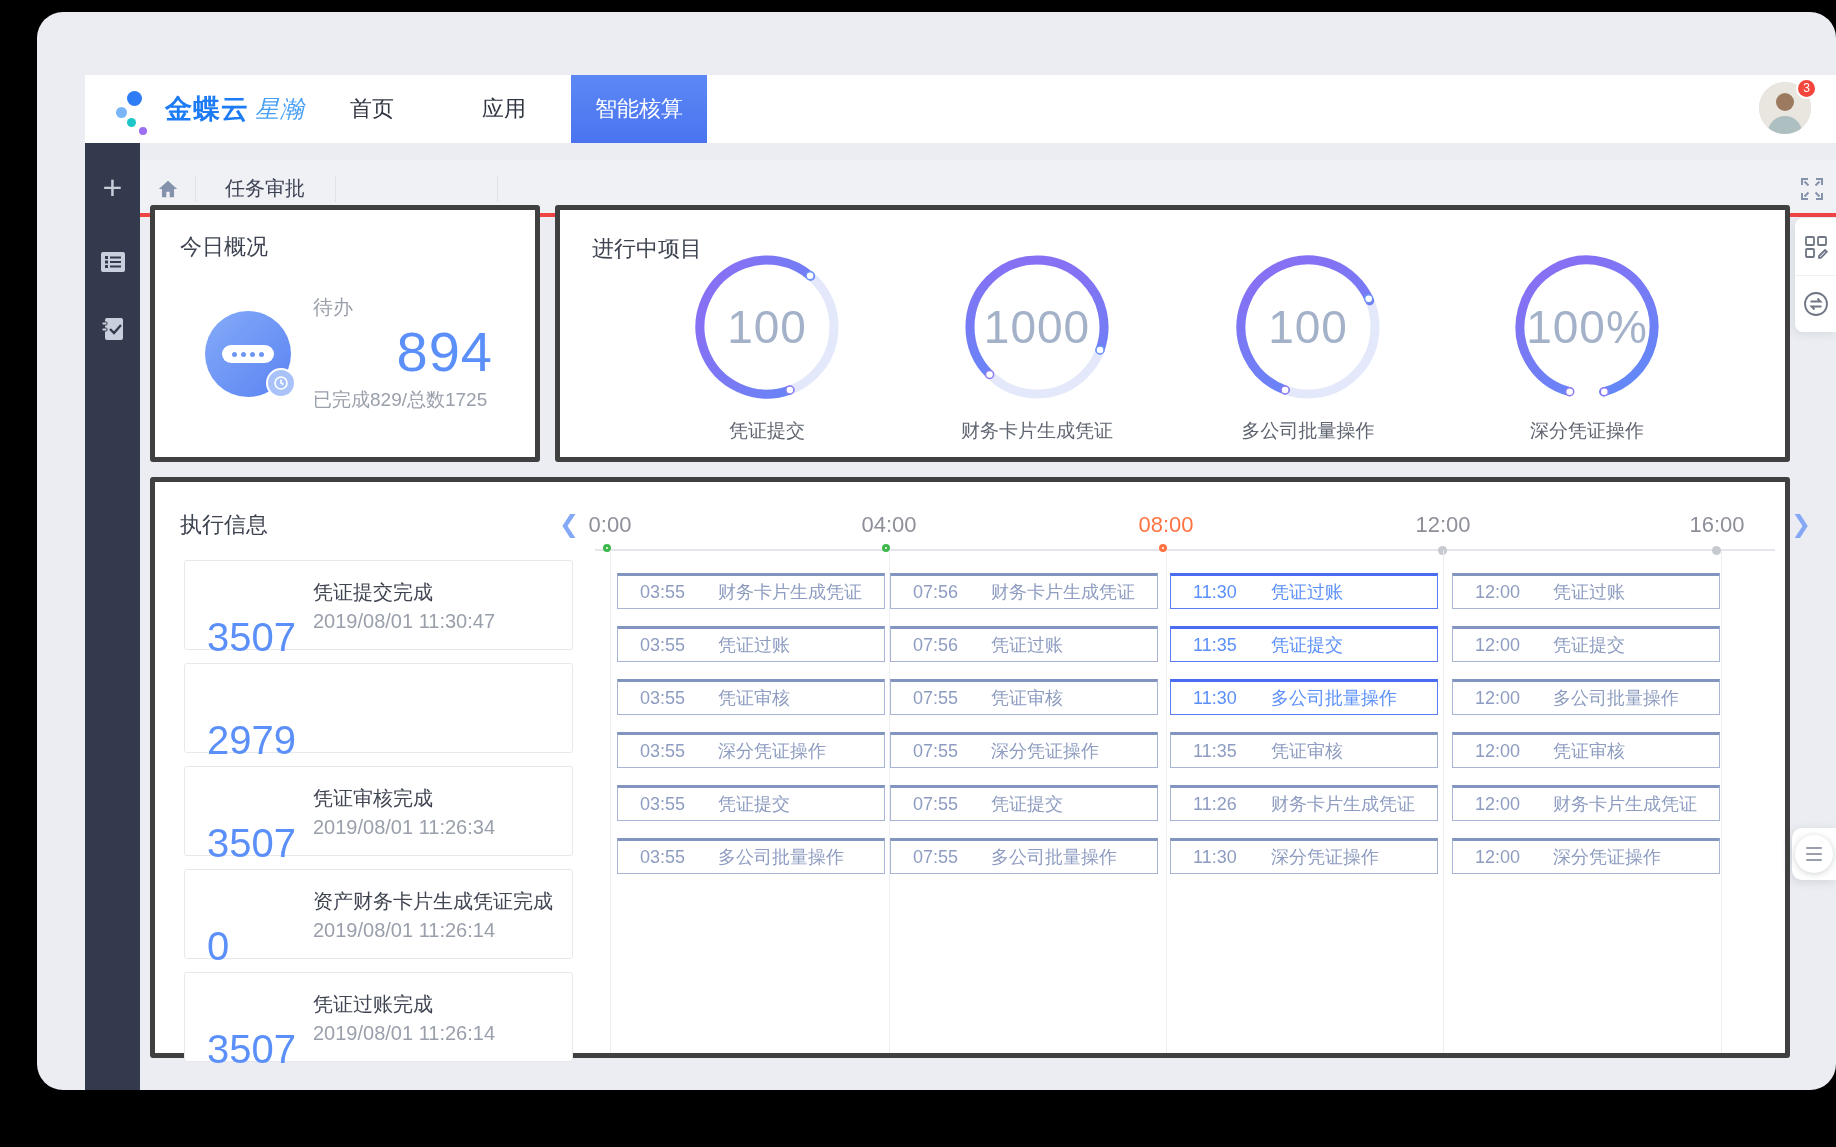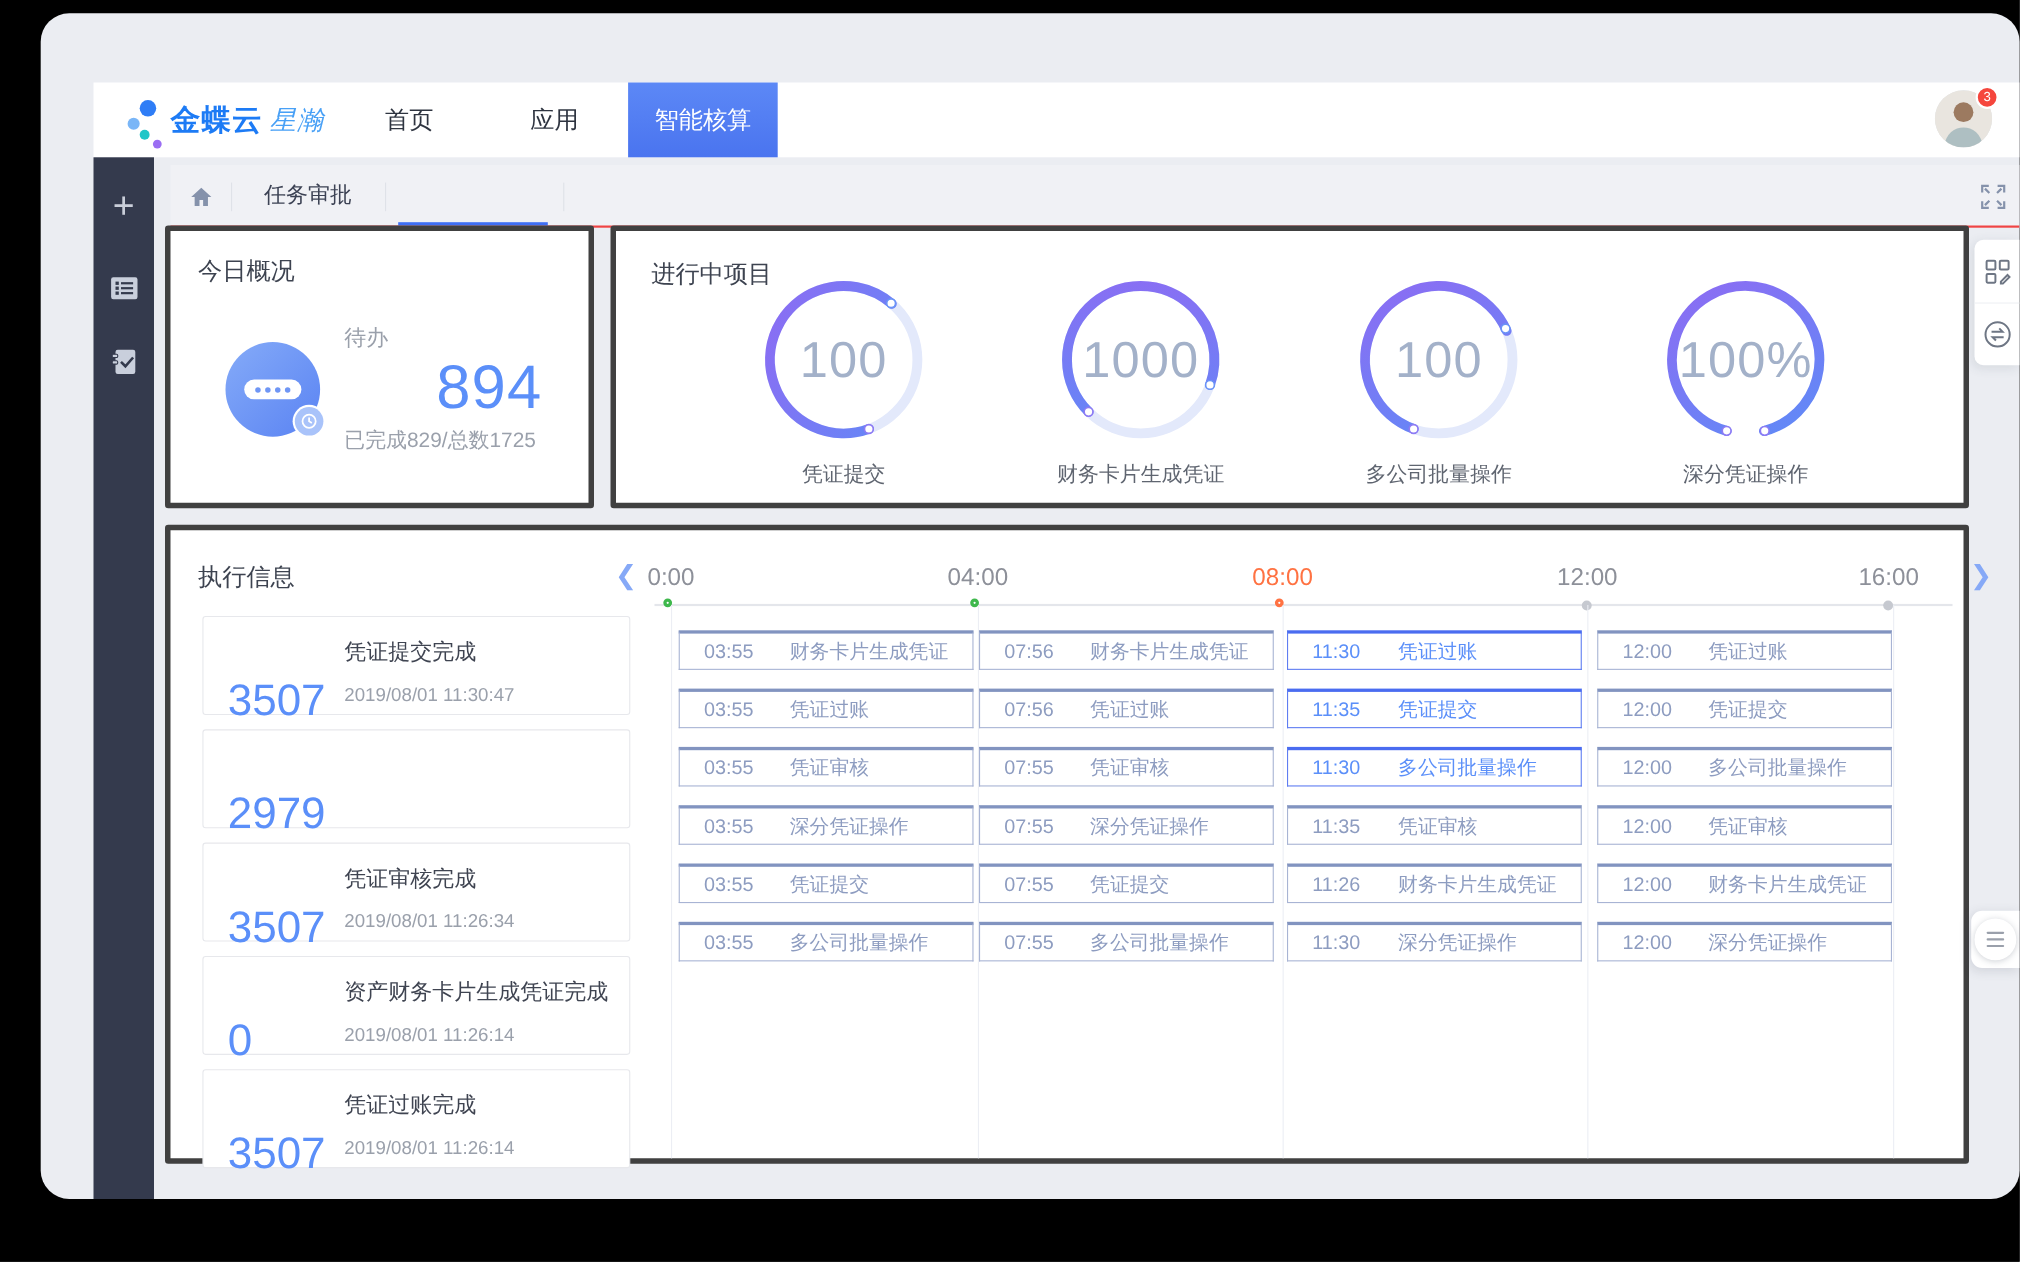--- a/index.html
+++ b/index.html
@@ -10,35 +10,35 @@
 
   
   .navbar { position:absolute; left:48px; top:63px; right:0; height:68px; background:#fff; }
   .logo { position:absolute; left:18px; top:0; height:68px; display:flex; align-items:center; }
   .logo-dots { position:relative; width:40px; height:48px; }
   .logo-dots i { position:absolute; border-radius:50%; }
   .d1 { width:15px; height:15px; background:#2f7df6; left:24px; top:6px; }
   .d2 { width:11px; height:11px; background:#7ab6f7; left:13px; top:22px; }
   .d3 { width:9px; height:9px; background:#1fc6c8; left:24px; top:33px; }
   .d4 { width:8px; height:8px; background:#9b6ef3; left:36px; top:42px; }
-  .brand1 { font-size:27px; font-weight:bold; color:#1d7bf5; letter-spacing:1px; margin-left:12px; }
+  .brand1 { font-size:27px; font-weight:bold; color:#1d7bf5; letter-spacing:1px; margin-left:22px; }
   .brand2 { font-size:24px; font-style:oblique; color:#48a0f6; margin-left:6px; letter-spacing:1px; }
   .nav-item { position:absolute; top:0; height:68px; line-height:68px; font-size:22px; color:#2e3440;
     text-align:center; cursor:pointer; }
   .nav-home { left:237px; width:100px; }
   .nav-apps { left:369px; width:100px; }
   .nav-active { left:486px; width:136px; background:linear-gradient(180deg,#5c88f6,#4a74ef); color:#fff; }
   .avatar-wrap { position:absolute; right:23px; top:7px; width:54px; height:54px; }
   .avatar { width:52px; height:52px; border-radius:50%; overflow:hidden; background:#dfe3e6; position:relative; }
   .badge { position:absolute; right:-4px; top:-4px; min-width:21px; height:21px; border-radius:11px;
     background:#f5463d; border:2px solid #fff; color:#fff; font-size:12px; line-height:17px; text-align:center; }
 
   
-  .tabrow { position:absolute; left:103px; top:138px; right:0; height:57px; background:#f0f1f5;
-    border-bottom:2px solid #ef4444;margin-left:15px; }
+  .tabrow { position:absolute; left:103px; top:148px; right:0; height:57px; background:#f0f1f5;
+    border-bottom:4px solid #ef4444; }
   .tab-home { position:absolute; left:0; top:0; width:55px; height:57px; display:flex; align-items:center; justify-content:center; cursor:pointer; }
   .tab { position:absolute; top:0; height:57px; line-height:57px; text-align:center; font-size:20px; color:#3c4254; cursor:pointer; }
   .tab-1 { left:55px; width:140px; }
   .tab-2 { left:195px; width:162px; color:#5b8ff9; }
   .tab-underline { position:absolute; left:207px; bottom:0; width:136px; height:3px; background:#3f6ff5; }
   .tab-div { position:absolute; top:16px; width:1px; height:26px; background:#dfe2e8; }
   .fullscreen-btn { position:absolute; right:10px; top:15px; width:28px; height:28px; cursor:pointer; }
 
   
   .sidebar { position:absolute; left:48px; top:131px; width:55px; bottom:0; background:#343a4d; }
@@ -74,21 +74,21 @@
   .gl0{left:87px}.gl1{left:357px}.gl2{left:628px}.gl3{left:907px}
 
   
   .exec-title { left:25px; top:28px; }
   .exec-item { position:absolute; left:29px; width:389px; height:90px; background:#fff;
     border:1px solid #e7e8ec; border-radius:3px; cursor:pointer; }
   .e0{top:78px}.e1{top:181px}.e2{top:284px}.e3{top:387px}.e4{top:490px}
   .exec-num { position:absolute; left:22px; top:22px; width:96px; font-size:40px; color:#5b8ff9;margin-top:32px; }
   .exec-info { position:absolute; left:128px; top:18px; }
   .exec-name { font-size:20px; color:#3f4451; }
-  .exec-date { font-size:17px; color:#9aa0ab; margin-top:16px; }
+  .exec-date { font-size:20px; color:#9aa0ab; margin-top:4px; }
 
   
   .chev { position:absolute; top:30px; width:22px; height:24px; color:#86a9f7; font-size:24px; line-height:24px; cursor:pointer; }
   .chev-l { left:404px; } .chev-r { left:1636px; }
   .tl-tick { position:absolute; top:30px; width:120px; text-align:center; font-size:22px; color:#8d9099; }
   .tk0{left:395px}.tk1{left:674px}.tk2{left:951px;color:#ff7242}.tk3{left:1228px}.tk4{left:1502px}
   .tl-line { position:absolute; left:440px; top:67px; width:1180px; height:2px; background:#e4e6eb; }
   .tl-marker { position:absolute; top:62px; border-radius:50%; }
   .m-ring-green  { width:8px; height:8px; border:3px solid #3eb84c; background:#fff; }
   .m-ring-orange { width:8px; height:8px; border:3px solid #ff7242; background:#fff; }

